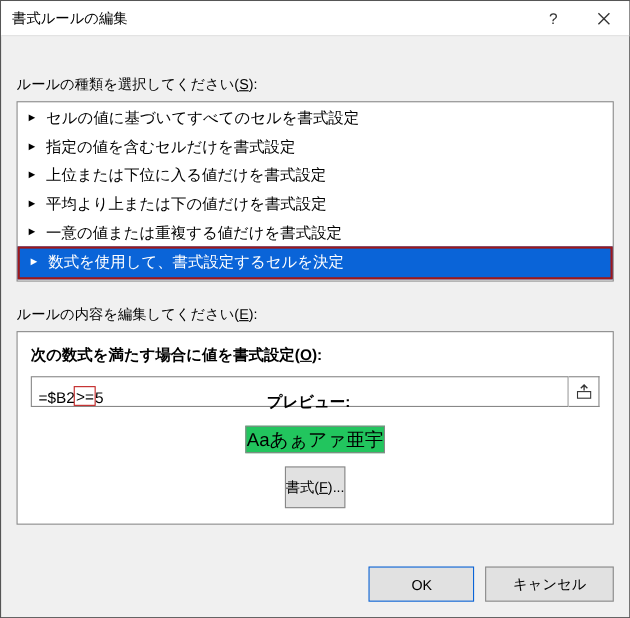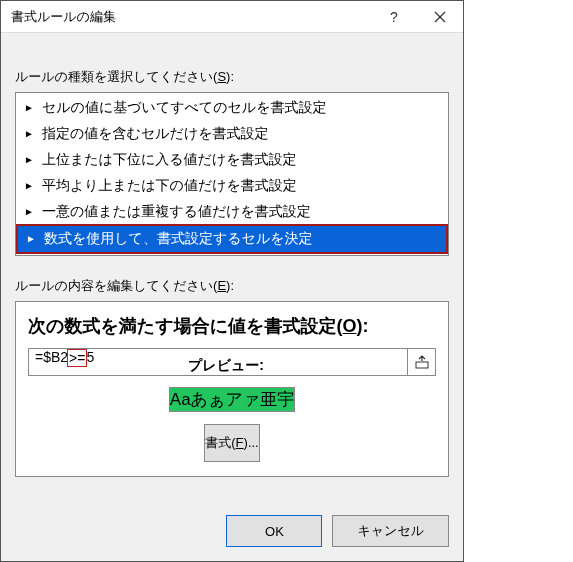--- a/index.html
+++ b/index.html
@@ -1,31 +1,31 @@
 <!DOCTYPE html>
 <html><head>
 <meta charset="utf-8">
 <style>
 * { box-sizing: border-box; margin: 0; padding: 0; }
 body { font-family: "Yu Gothic UI", "Meiryo", sans-serif; font-size: 13px; background: #fff; }
-.dialog { width: 464px; height: 562px; border: 1px solid #555; position: relative; background: #f0f0f0; }
+.dialog { width: 573px; height: 562px; border: 1px solid #555; position: relative; background: #f0f0f0; }
 .titlebar { height: 32px; background: #fff; display: flex; align-items: center; padding: 0 0 0 10px; border-bottom: 1px solid #ddd; }
 .titlebar .title { font-size: 13px; flex: 1; }
 .titlebar .tbtn { width: 46px; height: 32px; display: flex; align-items: center; justify-content: center; cursor: pointer; }
 .content { padding: 14px 14px 0 14px; }
 .section-label { font-size: 13px; margin-bottom: 6px; margin-top: 21px; }
 .section-label u { text-decoration: underline; }
 .rule-type-box { border: 1px solid #888; background: #fff; padding: 2px 0 2px 0; margin-bottom: 16px; }
 .rule-item { padding: 4px 8px; font-size: 14px; display: flex; align-items: center; cursor: pointer; }
 .rule-item.selected { background: #0a64d8; color: #fff; border: 2px solid #a01818; margin: -1px 0; }
 .tri { display: inline-block; margin-right: 8px; font-size: 10px; position: relative; top: -1px; }
 .edit-box { border: 1px solid #888; background: #fff; padding: 12px 12px 12px 12px; height: 176px; position: relative; }
-.edit-label { font-size: 18px; font-weight: bold; margin-bottom: 10px; }
+.edit-label { font-size: 14px; font-weight: bold; margin-bottom: 10px; }
 .formula-row { display: flex; align-items: center; gap: 0; margin-bottom: 48px; }
-.formula-input { flex: 1; border: 1px solid #888; background: #fff; height: 28px; padding: 0 6px; display: flex; align-items: flex-start; font-size: 14px; }
+.formula-input { flex: 1; border: 1px solid #888; background: #fff; height: 28px; padding: 0 6px; display: flex; align-items: flex-end; font-size: 14px; }
 .formula-input .seg { white-space: pre; }
 .formula-input .hl { border: 1.5px solid #c02020; padding: 0 1px; margin: 0 -1px; }
 .ref-btn { width: 28px; height: 28px; border: 1px solid #888; border-left: none; background: #fff; display: flex; align-items: center; justify-content: center; cursor: pointer; }
 .preview-row { display: flex; align-items: center; gap: 12px; position: absolute; left: 12px; right: 12px; bottom: 14px; flex-direction: column; }
 .preview-label { font-size: 14px; font-weight: bold; width: 88px; }
 .preview-box { flex: 1; border: 1px solid #888; background: #22c55e; height: 42px; display: flex; align-items: center; justify-content: center; font-size: 17px; }
 .format-btn { height: 38px; padding: 0 0; border: 1px solid #888; background: #e1e1e1; cursor: pointer; font-size: 13px; }
 .footer { position: absolute; right: 14px; bottom: 14px; display: flex; gap: 10px; }
 .btn { height: 32px; padding: 0 24px; border: 1px solid #888; background: #e1e1e1; cursor: pointer; font-size: 13px; min-width: 96px; }
 .btn.primary { border: 1.5px solid #0a64d8; margin-left: 44px; }

